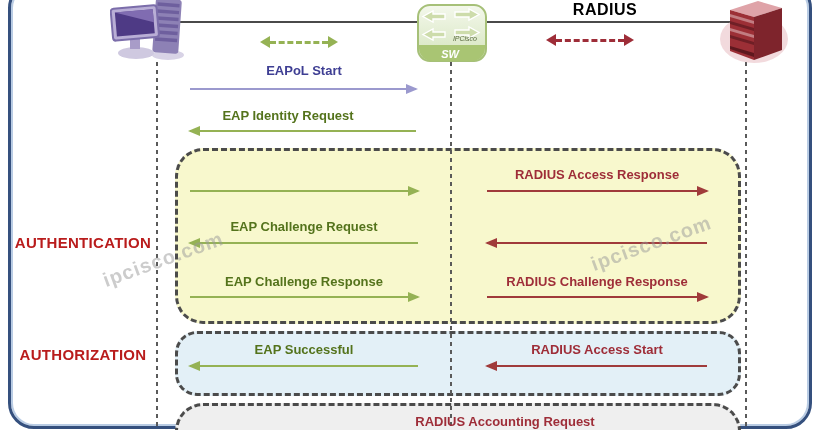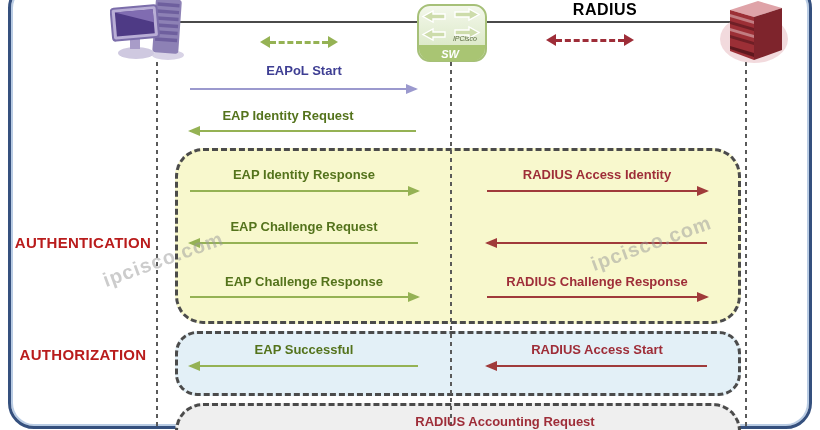--- a/index.html
+++ b/index.html
@@ -119,24 +119,23 @@
 
   <div class="msg-label purple-t" style="left:194px;top:63px;">EAPoL Start</div>
   <div class="msg-arrow right purple-a" style="left:190px;top:88px;width:226px;"></div>
 
   <div class="msg-label green-t" style="left:178px;top:108px;">EAP Identity Request</div>
   <div class="msg-arrow left green-a" style="left:190px;top:130px;width:226px;"></div>
 
   <div class="dashed-box box-auth"></div>
   <div class="section-label" style="top:234px;">AUTHENTICATION</div>
 
-  <div class="msg-label green-t" style="left:194px;top:167px;">EAP Identity Response</div>
   <div class="msg-arrow right green-a" style="left:190px;top:190px;width:228px;"></div>
 
-  <div class="msg-label red-t" style="left:487px;top:167px;">RADIUS Access Identity</div>
+  <div class="msg-label red-t" style="left:487px;top:167px;">RADIUS Access Response</div>
   <div class="msg-arrow right red-a" style="left:487px;top:190px;width:220px;"></div>
 
   <div class="msg-label green-t" style="left:194px;top:219px;">EAP Challenge Request</div>
   <div class="msg-arrow left green-a" style="left:190px;top:242px;width:228px;"></div>
 
   <div class="msg-arrow left red-a" style="left:487px;top:242px;width:220px;"></div>
 
   <div class="msg-label green-t" style="left:194px;top:274px;">EAP Challenge Response</div>
   <div class="msg-arrow right green-a" style="left:190px;top:296px;width:228px;"></div>
 

